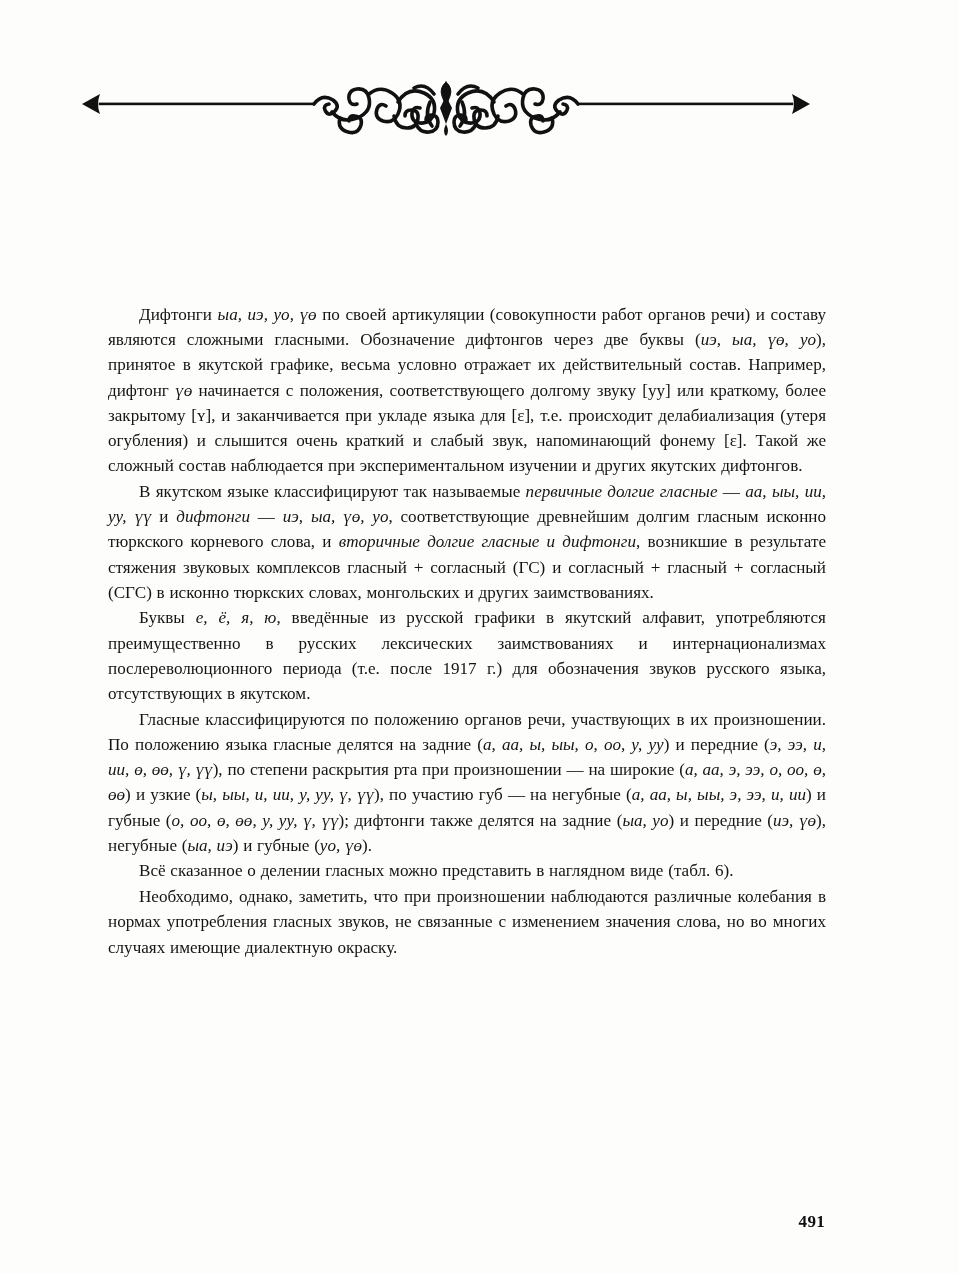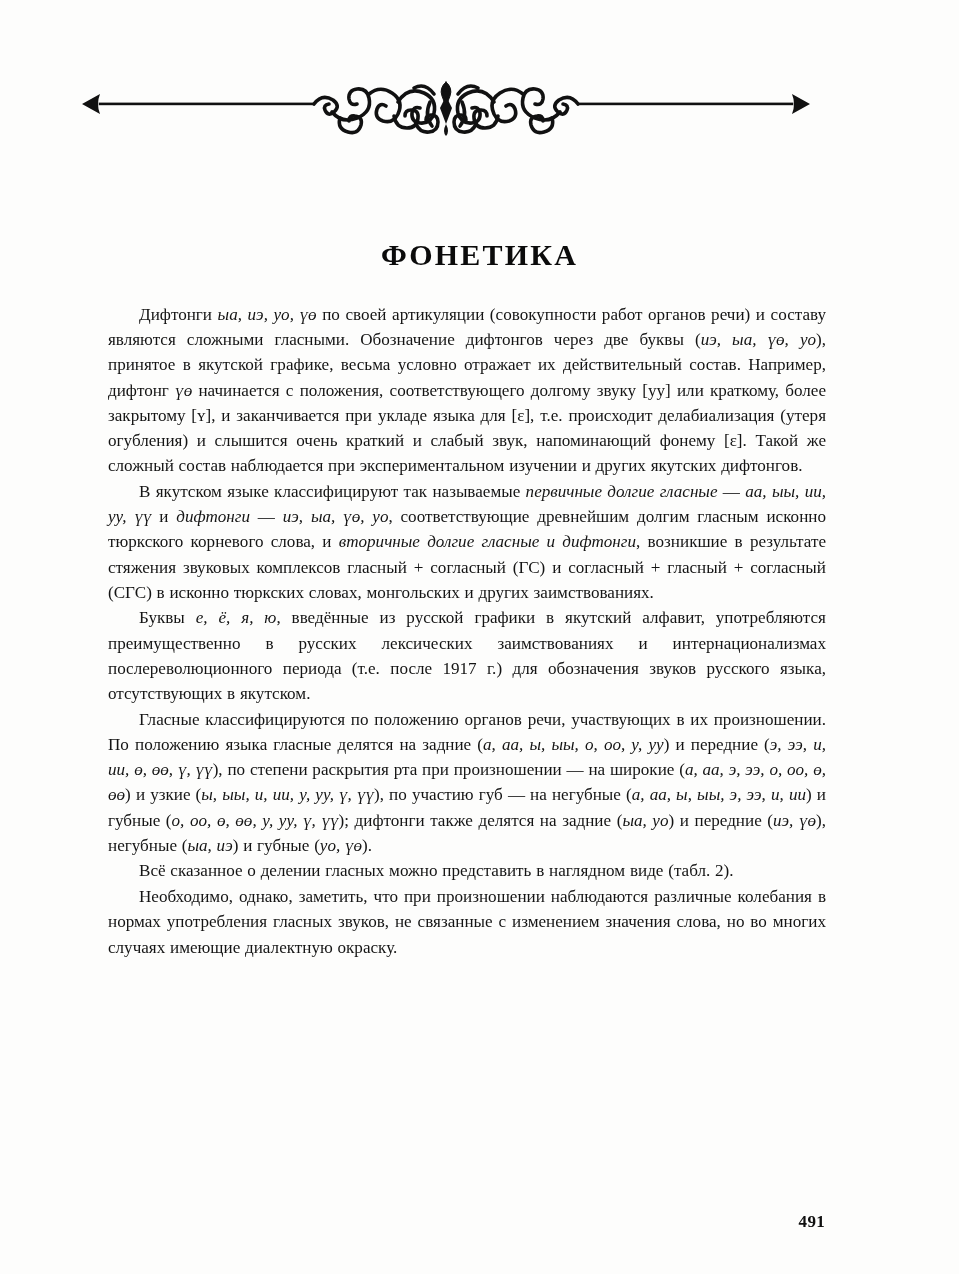--- a/index.html
+++ b/index.html
@@ -131,26 +131,25 @@
       </g>
       <g fill="#111111" stroke="none">
 
         <path d="M368 24 L374 36 L368 52 L362 36 Z"></path>
         <path d="M368 52 q4 8 0 12 q-4 -4 0 -12 z"></path>
         <circle cx="368" cy="17" r="3"></circle>
       </g>
     </svg>
   </div>
 
-  <div class="chapter-title">ФОНЕТИКА</div>
 
   <div class="textblock">
     <p class="para">Дифтонги <i>ыа, иэ, уо, үө</i> по своей артикуляции (совокупности работ органов речи) и составу являются сложными гласными. Обозначение дифтонгов через две буквы (<i>иэ, ыа, үө, уо</i>), принятое в якутской графике, весьма условно отражает их действительный состав. Например, дифтонг <i>үө</i> начинается с положения, соответствующего долгому звуку [уу] или краткому, более закрытому [ʏ], и заканчивается при укладе языка для [ɛ], т.е. происходит делабиализация (утеря огубления) и слышится очень краткий и слабый звук, напоминающий фонему [ɛ]. Такой же сложный состав наблюдается при экспериментальном изучении и других якутских дифтонгов.</p>
     <p class="para">В якутском языке классифицируют так называемые <i>первичные долгие гласные</i> — <i>аа, ыы, ии, уу, үү</i> и <i>дифтонги</i> — <i>иэ, ыа, үө, уо</i>, соответствующие древнейшим долгим гласным исконно тюркского корневого слова, и <i>вторичные долгие гласные и дифтонги</i>, возникшие в результате стяжения звуковых комплексов гласный + согласный (ГС) и согласный + гласный + согласный (СГС) в исконно тюркских словах, монгольских и других заимствованиях.</p>
     <p class="para">Буквы <i>е, ё, я, ю</i>, введённые из русской графики в якутский алфавит, употребляются преимущественно в русских лексических заимствованиях и интернационализмах послереволюционного периода (т.е. после 1917 г.) для обозначения звуков русского языка, отсутствующих в якутском.</p>
     <p class="para">Гласные классифицируются по положению органов речи, участвующих в их произношении. По положению языка гласные делятся на задние (<i>а, аа, ы, ыы, о, оо, у, уу</i>) и передние (<i>э, ээ, и, ии, ө, өө, ү, үү</i>), по степени раскрытия рта при произношении — на широкие (<i>а, аа, э, ээ, о, оо, ө, өө</i>) и узкие (<i>ы, ыы, и, ии, у, уу, ү, үү</i>), по участию губ — на негубные (<i>а, аа, ы, ыы, э, ээ, и, ии</i>) и губные (<i>о, оо, ө, өө, у, уу, ү, үү</i>); дифтонги также делятся на задние (<i>ыа, уо</i>) и передние (<i>иэ, үө</i>), негубные (<i>ыа, иэ</i>) и губные (<i>уо, үө</i>).</p>
-    <p class="para">Всё сказанное о делении гласных можно представить в наглядном виде (табл. 2).</p>
+    <p class="para">Всё сказанное о делении гласных можно представить в наглядном виде (табл. 6).</p>
     <p class="para">Необходимо, однако, заметить, что при произношении наблюдаются различные колебания в нормах употребления гласных звуков, не связанные с изменением значения слова, но во многих случаях имеющие диалектную окраску.</p>
   </div>
 
   <div class="folio">491</div>
 
 </div>
 
 </body></html>

